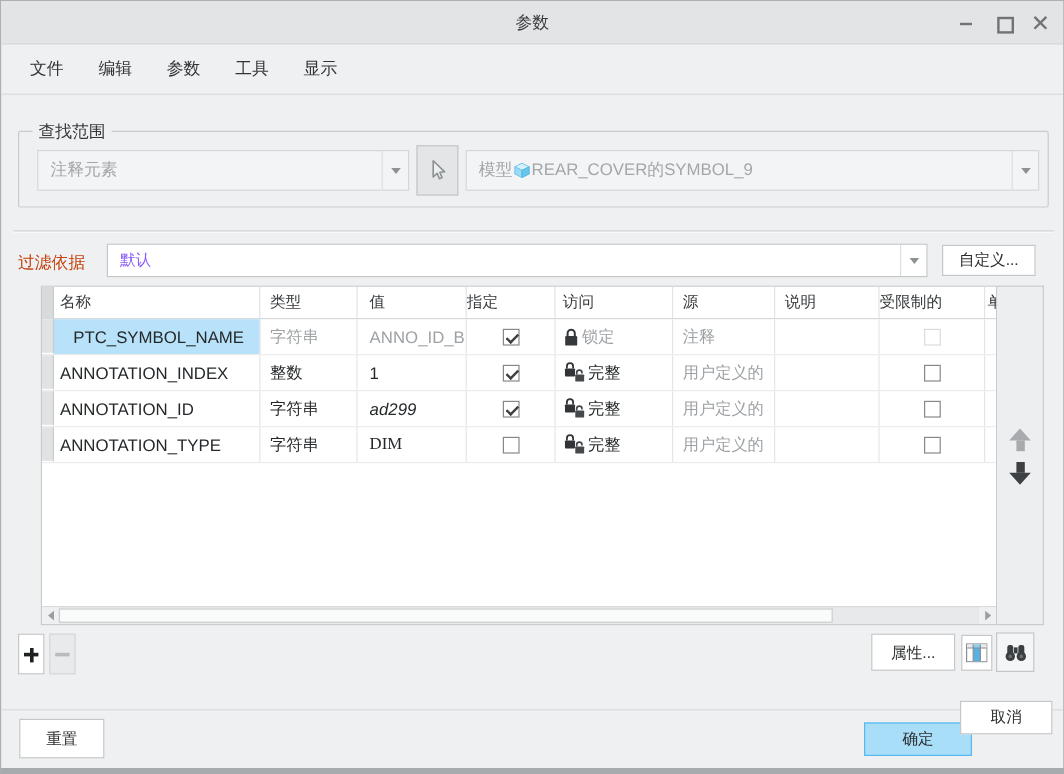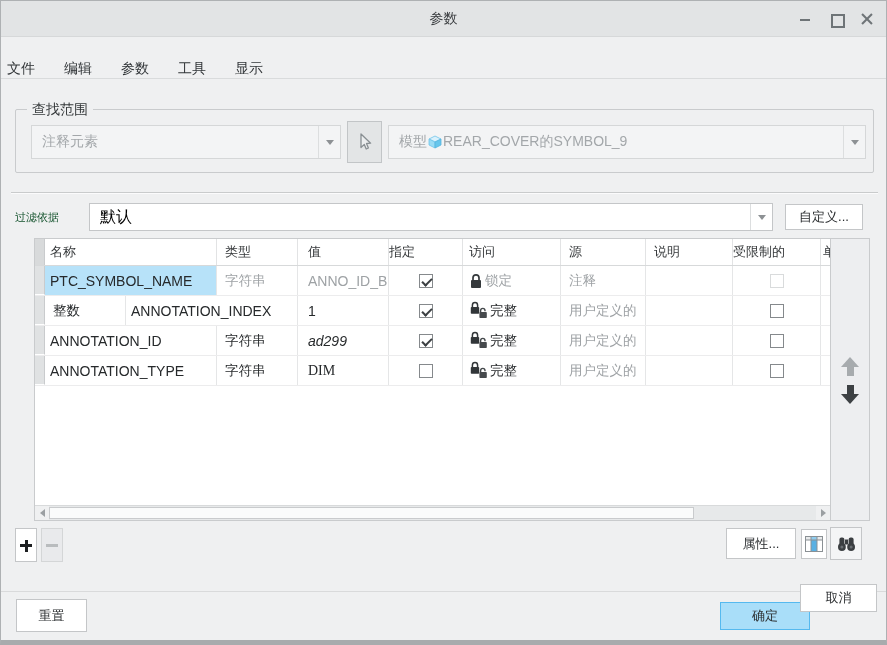--- a/index.html
+++ b/index.html
@@ -17,40 +17,40 @@
   .titlebar { position:absolute; left:0; top:0; right:0; height:36px; background:#e2e4e5; border-bottom:1px solid #d6d8d9; }
   .title { position:absolute; left:0; right:0; top:9px; text-align:center; font-size:14px; color:#3a3d40; }
   .winbtns { position:absolute; right:12px; top:12px; display:flex; gap:18px; align-items:center; }
   .wb { width:13px; height:13px; position:relative; cursor:default; }
   .wb-min::after { content:""; position:absolute; left:1px; top:6px; width:10px; height:2px; background:#6e7477; }
   .wb-max::after { content:""; position:absolute; left:1px; top:1px; width:10px; height:10px; border:2px solid #6e7477; }
   .wb-close::before,.wb-close::after { content:""; position:absolute; left:-1px; top:5px; width:14px; height:2px; background:#6e7477; }
   .wb-close::before { transform:rotate(45deg); } .wb-close::after { transform:rotate(-45deg); }
 
   
-  .menubar { position:absolute; left:0; top:36px; right:0; height:42px; border-bottom:1px solid #d9dbdc; display:flex; align-items:flex-end; padding-left:6px; }
+  .menubar { position:absolute; left:0; top:36px; right:0; height:42px; border-bottom:1px solid #d9dbdc; display:flex; align-items:center; padding-left:24px; }
   .menu-item { font-size:14px; color:#303437; margin-right:29px; cursor:default; }
 
   
   .groupbox { position:absolute; left:14px; top:108px; width:859px; height:64px; border:1px solid #c9cbcd; border-radius:2px; }
   .grouplabel { position:absolute; left:26px; top:100px; background:#eff0f1; padding:0 5px; font-size:14px; color:#34383a; }
 
   .dd { position:absolute; height:34px; background:#f3f4f5; border:1px solid #d5d7d8; display:flex; align-items:center; }
   .dd .ddtext { flex:1; padding-left:10px; font-size:14px; color:#a3a7aa; white-space:nowrap; overflow:hidden; display:flex; align-items:center; }
   .dd .ddarrow { width:22px; align-self:stretch; border-left:1px solid #dcdedf; display:flex; align-items:center; justify-content:center; }
   .tri-down { width:0; height:0; border-left:4px solid transparent; border-right:4px solid transparent; border-top:5px solid #8d9194; }
   .dd.enabled { background:#fff; border-color:#c4c6c8; }
-  .dd.enabled .ddtext { color:#000000; font-size:16px; }
+  .dd.enabled .ddtext { color:#8b5cf6; font-size:13px; }
 
   .selbtn { position:absolute; left:346px; top:120px; width:35px; height:42px; background:#e3e5e6; border:1px solid #c2c5c7; display:flex; align-items:center; justify-content:center; }
 
   .separator { position:absolute; left:10px; top:191px; width:867px; height:2px; border-top:1px solid #c9cbcc; border-bottom:1px solid #fbfbfc; }
 
   
-  .filterlabel { position:absolute; left:14px; top:209px; font-size:11px; color:#14532d; }
+  .filterlabel { position:absolute; left:14px; top:209px; font-size:14px; color:#c2410c; }
   .btn { background:#fff; border:1px solid #c4c6c8; font-size:13px; color:#2b2e30; display:flex; align-items:center; justify-content:center; font-family:"Liberation Sans",sans-serif; }
 
   
   .tableframe { position:absolute; left:33px; top:237px; width:797px; height:283px; border:1px solid #c9cbcd; background:#fff; overflow:hidden; }
   .thead { display:flex; height:27px; border-bottom:1px solid #d7d9da; background:#fff; }
   .hcell { font-size:13px; color:#36393b; display:flex; align-items:center; border-right:1px solid #e2e3e4; overflow:hidden; white-space:nowrap; flex:none; }
   .hgutter { background:#d8dadb; border-right:1px solid #c9cbcd; }
   .trow { display:flex; height:30px; border-bottom:1px solid #ececed; }
   .tcell { font-size:14px; color:#26292b; display:flex; align-items:center; border-right:1px solid #e5e6e7; overflow:hidden; white-space:nowrap; flex:none; }
   .tgutter { background:#e0e2e3; border-right:1px solid #c9cbcd; border-bottom:1px solid #fff; }
@@ -164,21 +164,21 @@
         <div class="hcell" style="width: 74px; padding-left: 0px;">指定</div>
         <div class="hcell" style="width: 98px; padding-left: 6px;">访问</div>
         <div class="hcell" style="width: 85px; padding-left: 8px;">源</div>
         <div class="hcell" style="width: 87px; padding-left: 8px;">说明</div>
         <div class="hcell" style="width: 88px; padding-left: 0px;">受限制的</div>
         <div class="hcell" style="width: 40px; padding-left: 2px;">单</div>
       </div>
     <div>
         <div class="trow">
           <div class="tcell tgutter" style="width: 10px;"></div>
-          <div class="tcell sel" style="width: 172px; padding-left: 5px;">PTC_SYMBOL_NAME</div>
+          <div class="tcell sel" style="width: 172px; padding-left: 16px;">PTC_SYMBOL_NAME</div>
           <div class="tcell cjk dim" style="width: 81px; padding-left: 8px;">字符串</div>
           <div class="tcell dim" style="width: 91px; padding-left: 10px;">ANNO_ID_B</div>
           <div class="tcell center" style="width: 74px;">
             <span class="cb checked"></span>
           </div>
           <div class="tcell cjk" style="width: 98px; padding-left: 6px;">
             <span class="lockwrap">
               <svg width="14" height="16" viewBox="0 0 14 16">
                 <path d="M4 7 V4.8 a3 3 0 0 1 6 0 V7" fill="none" stroke="#35393c" stroke-width="1.7"></path>
                 <rect x="2" y="7" width="10" height="8" rx="1" fill="#35393c"></rect>
@@ -188,22 +188,22 @@
           </div>
           <div class="tcell cjk dim" style="width: 85px; padding-left: 8px;">注释</div>
           <div class="tcell" style="width: 87px; padding-left: 8px;"></div>
           <div class="tcell center" style="width: 88px;">
             <span class="cb disabled"></span>
           </div>
           <div class="tcell" style="width: 40px;"></div>
         </div>
         <div class="trow">
           <div class="tcell tgutter" style="width: 10px;"></div>
+          <div class="tcell" style="width: 172px; padding-left: 5px;">ANNOTATION_INDEX</div>
           <div class="tcell cjk" style="width: 81px; padding-left: 8px;">整数</div>
-          <div class="tcell" style="width: 172px; padding-left: 5px;">ANNOTATION_INDEX</div>
           <div class="tcell" style="width: 91px; padding-left: 10px;">1</div>
           <div class="tcell center" style="width: 74px;">
             <span class="cb checked"></span>
           </div>
           <div class="tcell cjk" style="width: 98px; padding-left: 6px;">
             <span class="lockwrap">
               <svg width="19" height="19" viewBox="0 0 19 19">
                 <path d="M3.4 6 V4.2 a2.6 2.6 0 0 1 5.2 0 V6" fill="none" stroke="#313538" stroke-width="1.5"></path>
                 <rect x="1.8" y="6" width="8.4" height="6.8" rx="0.8" fill="#313538"></rect>
                 <path d="M11.6 11 V9.6 a2.2 2.2 0 0 1 4.4 0 V10.2" fill="none" stroke="#45494c" stroke-width="1.4"></path>

